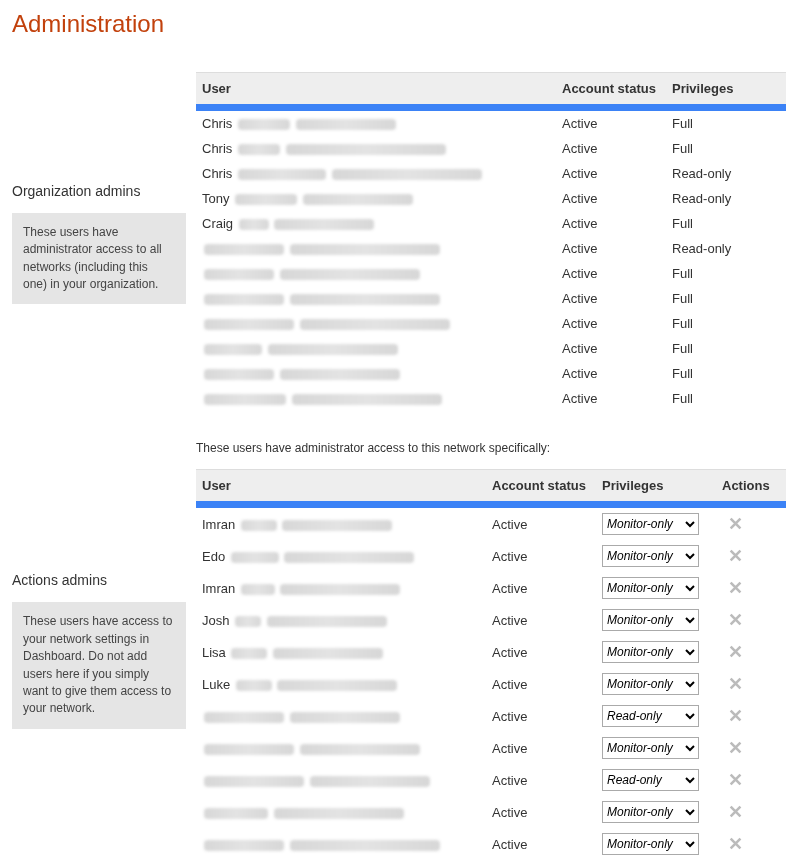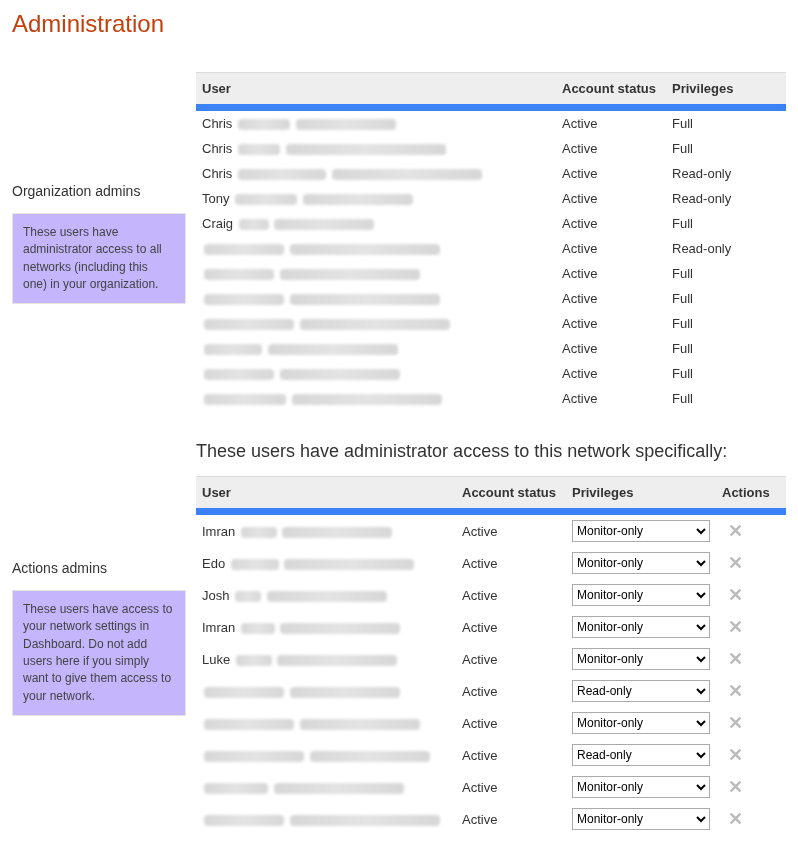--- a/index.html
+++ b/index.html
@@ -27,32 +27,32 @@
     width: 174px;
     flex: 0 0 174px;
     margin-right: 10px;
   }
   .side-title {
     font-size: 14px;
     color: #333;
     margin: 4px 0 14px 0;
   }
   .help-box {
-    background: #c4b5fd;
+    background: #e5e5e5;
     border: 1px solid #e5e5e5;
     padding: 10px 10px;
     font-size: 12px;
     line-height: 1.45;
     color: #444;
   }
   .main {
     flex: 1;
   }
   .intro {
-    font-size: 18px;
+    font-size: 12px;
     margin: 4px 0 14px 0;
     color: #333;
   }
   table {
     width: 100%;
     border-collapse: collapse;
   }
   thead th {
     text-align: left;
     font-size: 13px;
@@ -77,25 +77,26 @@
     background: linear-gradient(90deg,#d7d7d7,#e3e3e3,#d7d7d7);
     filter: blur(1.5px);
     vertical-align: middle;
     margin-left: 2px;
   }
   .col-user   { width: auto; }
   .col-status { width: 110px; }
   .col-priv   { width: 120px; }
   .col-act    { width: 70px; }
   select.priv {
-    width: 138px;
+    width: 97px;
     font-size: 12px;
     height: 22px;
     border: 1px solid #aaa;
     background: #fff;
+    font-style: italic;
   }
   .delete-x {
     color: #bbb;
     font-size: 18px;
     font-weight: bold;
     cursor: pointer;
     line-height: 1;
     padding-left: 6px;
   }
 </style>
@@ -207,27 +208,33 @@
             <td><select class="priv"><option>Full</option><option>Read-only</option><option selected="">Monitor-only</option></select></td>
             <td><span class="delete-x">✕</span></td>
           </tr>
           <tr>
             <td><span class="user-name">Edo</span> <span class="blur-pill" style="width:48px"></span> <span class="blur-pill" style="width:130px"></span></td>
             <td>Active</td>
             <td><select class="priv"><option>Full</option><option>Read-only</option><option selected="">Monitor-only</option></select></td>
             <td><span class="delete-x">✕</span></td>
           </tr>
           <tr>
+            <td><span class="user-name">Imran</span> <span class="blur-pill" style="width:34px"></span> <span class="blur-pill" style="width:120px"></span></td>
+            <td>Active</td>
+            <td><select class="priv"><option>Full</option><option>Read-only</option><option selected="">Monitor-only</option></select></td>
+            <td><span class="delete-x">✕</span></td>
+          </tr>
+          <tr>
             <td><span class="user-name">Josh</span> <span class="blur-pill" style="width:26px"></span> <span class="blur-pill" style="width:120px"></span></td>
             <td>Active</td>
             <td><select class="priv"><option>Full</option><option>Read-only</option><option selected="">Monitor-only</option></select></td>
             <td><span class="delete-x">✕</span></td>
           </tr>
           <tr>
-            <td><span class="user-name">Imran</span> <span class="blur-pill" style="width:34px"></span> <span class="blur-pill" style="width:120px"></span></td>
+            <td><span class="user-name">Lisa</span> <span class="blur-pill" style="width:36px"></span> <span class="blur-pill" style="width:110px"></span></td>
             <td>Active</td>
             <td><select class="priv"><option>Full</option><option>Read-only</option><option selected="">Monitor-only</option></select></td>
             <td><span class="delete-x">✕</span></td>
           </tr>
           <tr>
             <td><span class="user-name">Luke</span> <span class="blur-pill" style="width:36px"></span> <span class="blur-pill" style="width:120px"></span></td>
             <td>Active</td>
             <td><select class="priv"><option>Full</option><option>Read-only</option><option selected="">Monitor-only</option></select></td>
             <td><span class="delete-x">✕</span></td>
           </tr>

